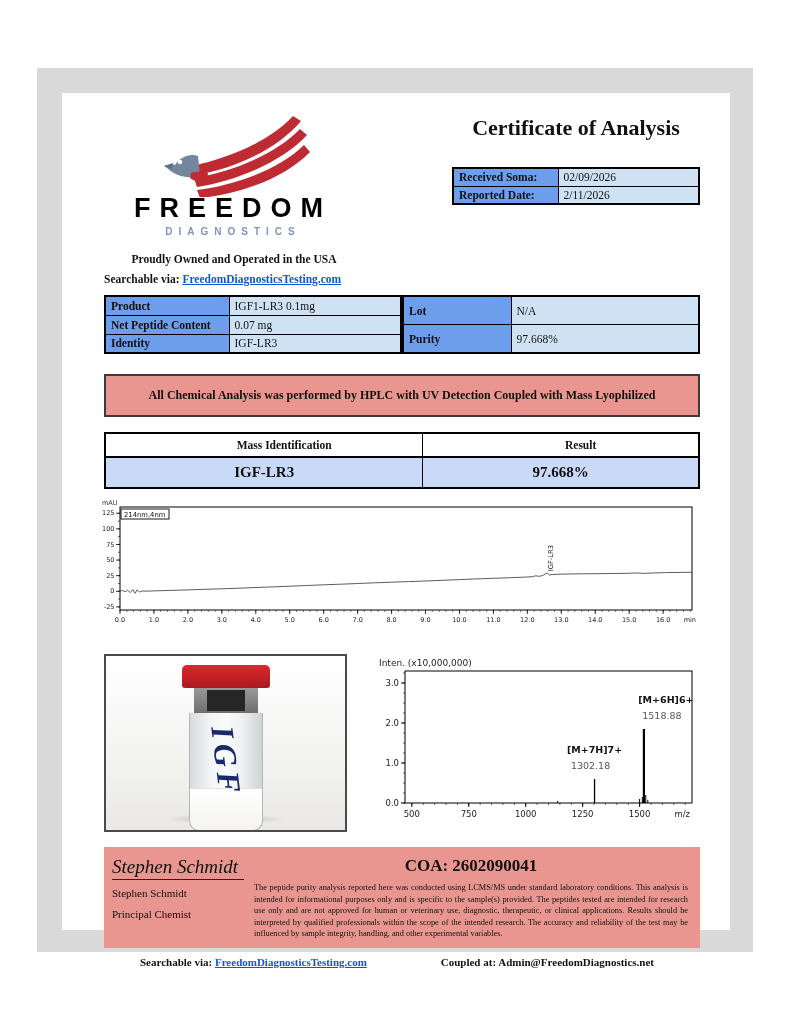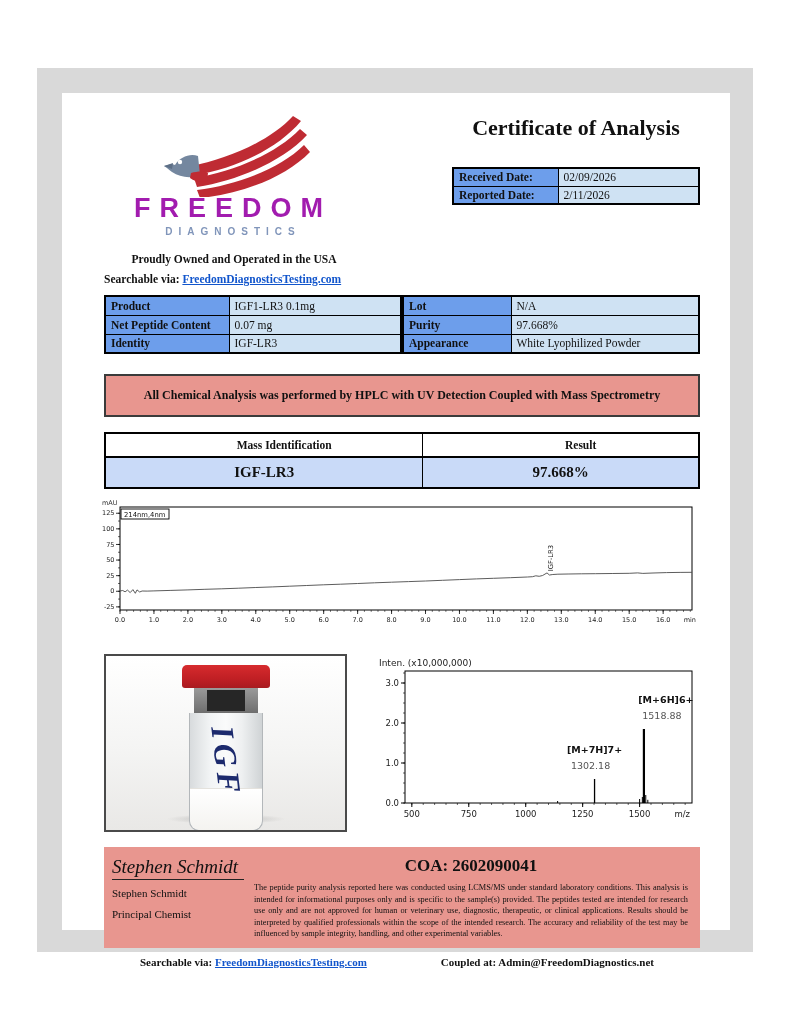--- a/index.html
+++ b/index.html
@@ -5,21 +5,21 @@
   * { margin:0; padding:0; box-sizing:border-box; }
   html,body { width:791px; height:1024px; background:#ffffff; font-family:"Liberation Serif", serif; color:#111; }
   .outer-frame { position:absolute; left:37px; top:68px; width:716px; height:884px; background:#d9d9d9; }
   .page { position:absolute; left:62px; top:93px; width:668px; height:837px; background:#ffffff; padding:14px 30px 0 42px; }
 
   
   .header-row { display:flex; }
   .header-left { width:300px; }
   .logo-wrap { width:230px; margin:4px auto 0 14px; text-align:center; }
   .logo-art { display:block; margin:0 auto; }
-  .logo-name { font-family:"Liberation Sans", sans-serif; font-weight:bold; font-size:27px; letter-spacing:9px; color:#a21caf; margin-top:-4px; }
+  .logo-name { font-family:"Liberation Sans", sans-serif; font-weight:bold; font-size:27px; letter-spacing:9px; color:#000000; margin-top:-4px; }
   .logo-sub { font-family:"Liberation Sans", sans-serif; font-weight:bold; font-size:10px; letter-spacing:6px; color:#8095ba; margin-top:2px; }
   .tagline { font-weight:bold; font-size:11.5px; text-align:center; width:260px; margin:16px 0 0 0; }
   .searchable-top { font-weight:bold; font-size:11.5px; margin-top:8px; }
   a.doc-link { color:#1155cc; text-decoration:underline; font-weight:bold; }
 
   .header-right { width:248px; margin-left:auto; }
   .coa-title { font-size:22px; font-weight:bold; text-align:center; margin-top:8px; margin-bottom:9px; }
 
   table.info { border-collapse:collapse; width:100%; border:2px solid #000; }
   table.info td { border:1px solid #000; font-size:11.5px; padding:1px 5px; height:18px; }
@@ -104,21 +104,21 @@
         <a href="#" class="doc-link">FreedomDiagnosticsTesting.com</a>
       </div>
     </div>
 
     <div class="header-right">
       <div class="coa-title">Certificate of Analysis</div>
       <div class="gap"></div>
       <table class="info">
         <tbody>
             <tr>
-          <td class="lbl">Received Date:</td>
+          <td class="lbl">Received Soma:</td>
           <td class="val">02/09/2026</td>
         </tr>
         <tr>
           <td class="lbl">Reported Date:</td>
           <td class="val">2/11/2026</td>
         </tr>
       </tbody>
         </table>
     </div>
   </div>
@@ -143,29 +143,25 @@
     <table class="info tbl-lot">
       <tbody>
           <tr>
         <td class="lbl">Lot</td>
         <td class="val">N/A</td>
       </tr>
       <tr>
         <td class="lbl">Purity</td>
         <td class="val">97.668%</td>
       </tr>
-      <tr>
-        <td class="lbl">Appearance</td>
-        <td class="val">White Lyophilized Powder</td>
-      </tr>
     </tbody>
       </table>
   </div>
 
-  <div class="banner">All Chemical Analysis was performed by HPLC with UV Detection Coupled with Mass Spectrometry</div>
+  <div class="banner">All Chemical Analysis was performed by HPLC with UV Detection Coupled with Mass Lyophilized</div>
 
   <table class="mass">
     <tbody>
         <tr class="mhdr">
       <td class="c1">Mass Identification</td>
       <td>Result</td>
     </tr>
     <tr class="mrow">
       <td class="c1">IGF-LR3</td>
       <td>97.668%</td>

